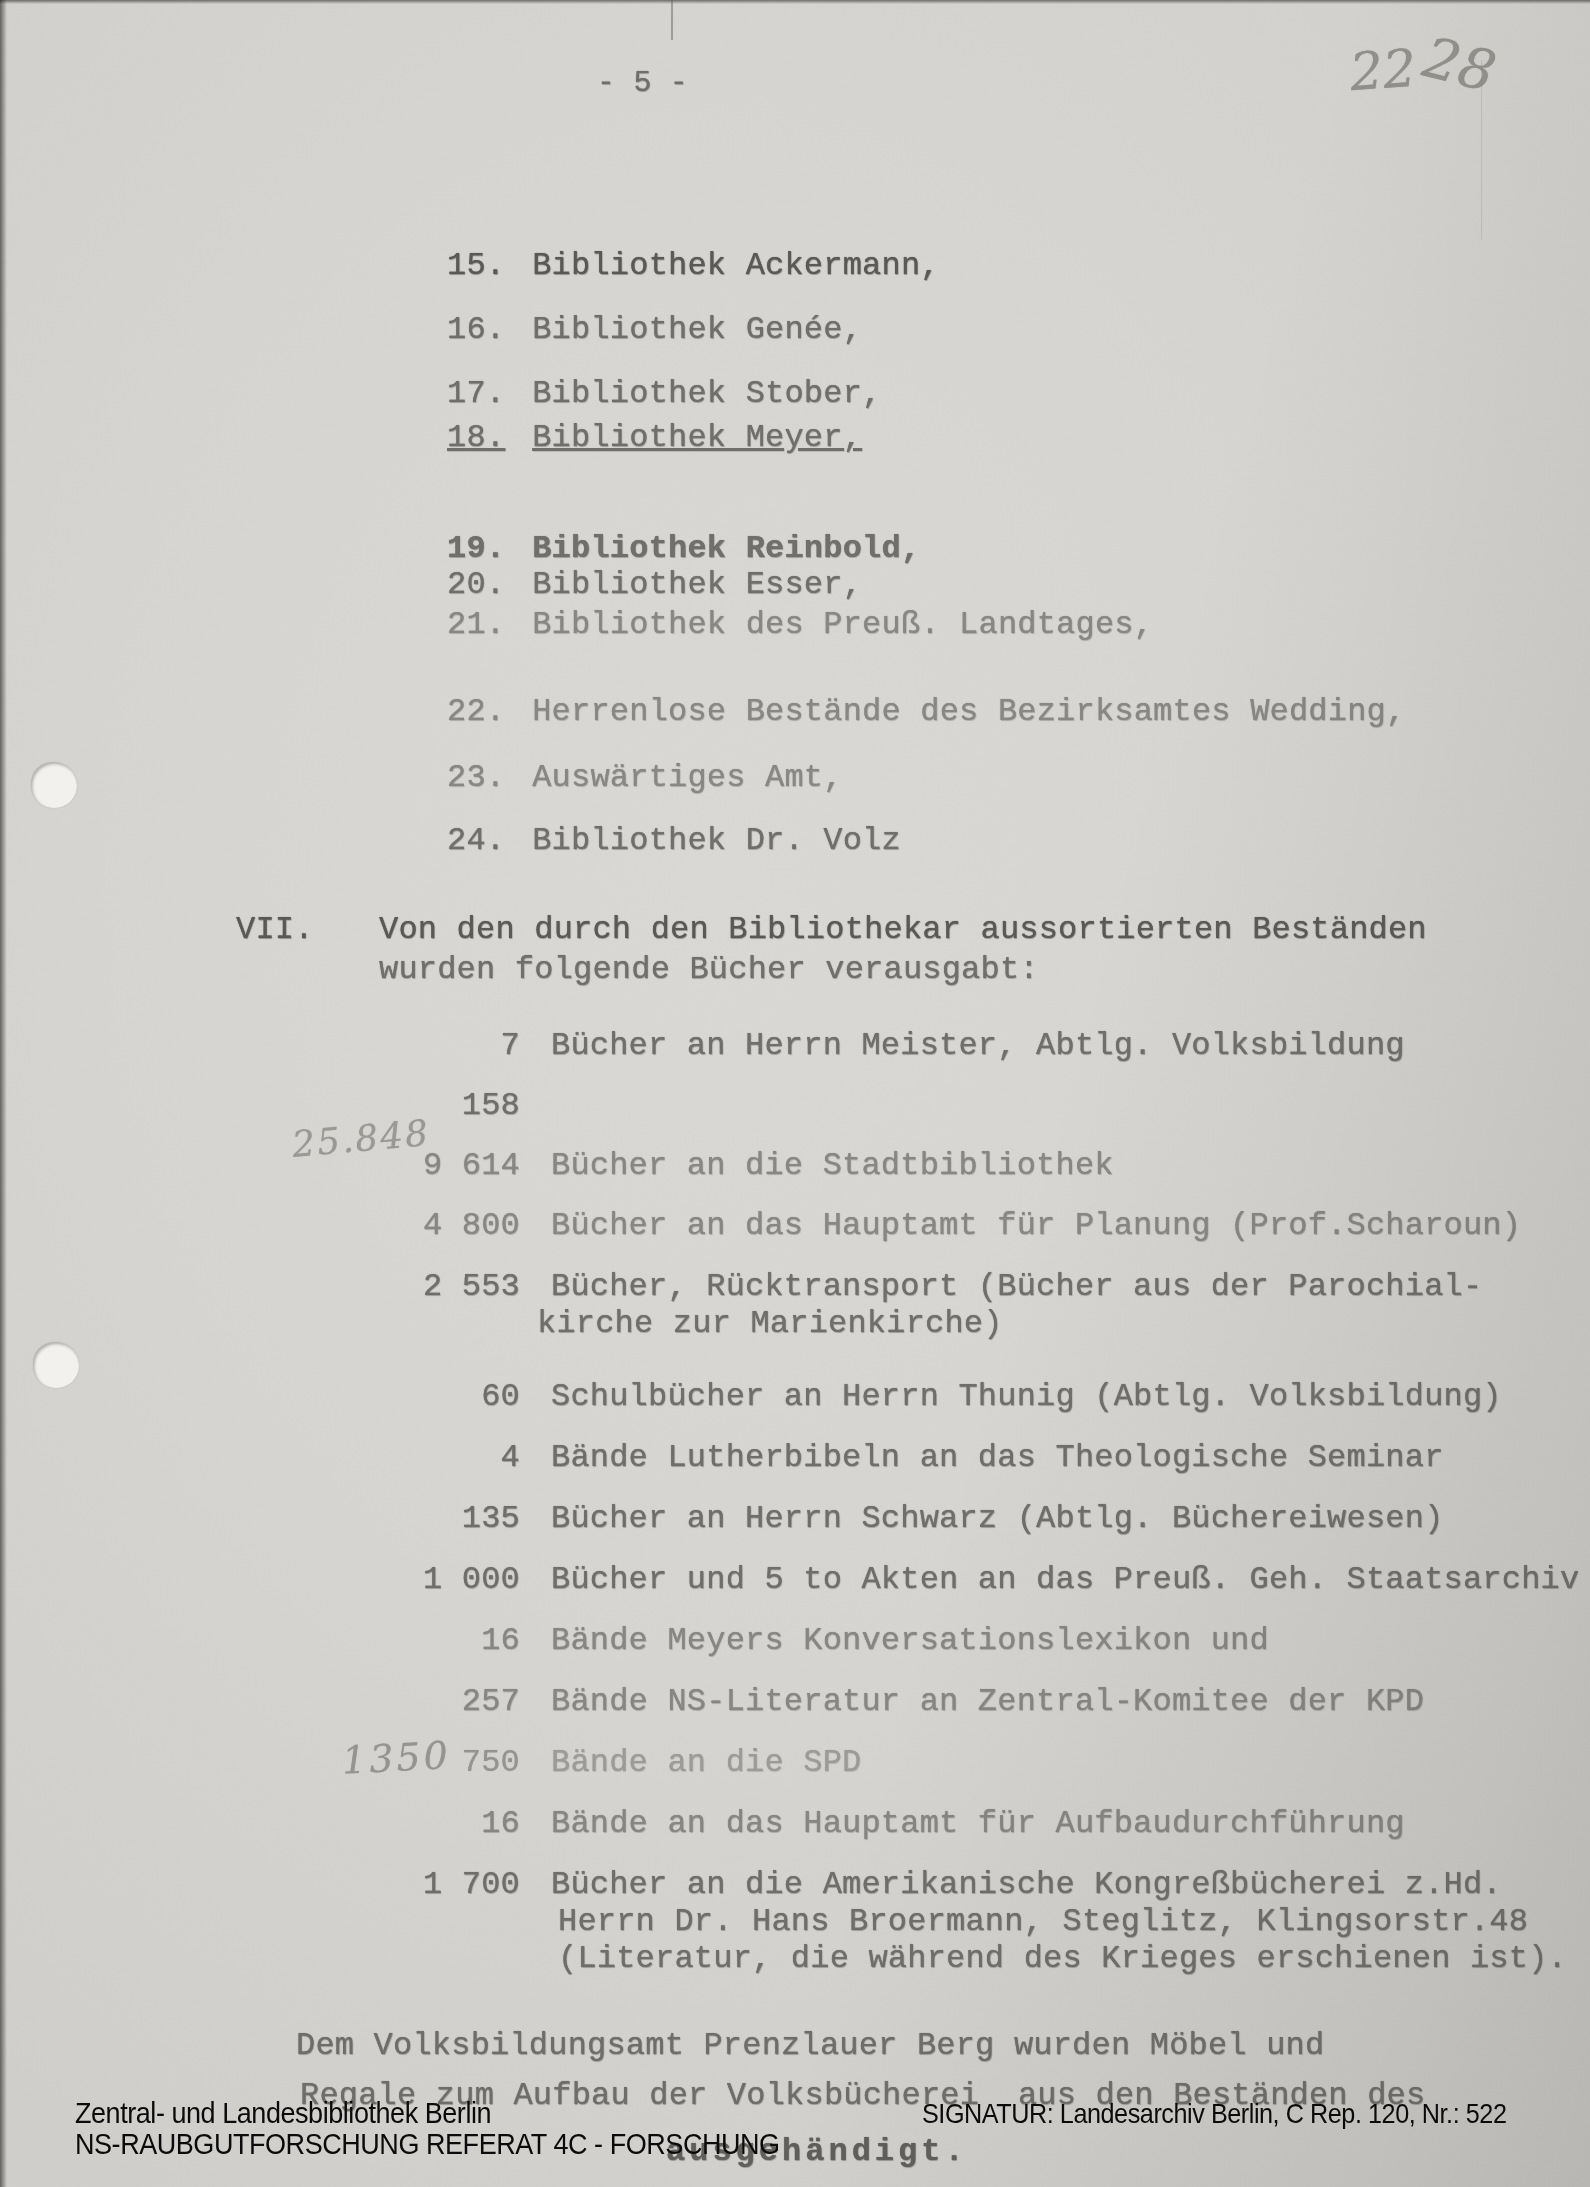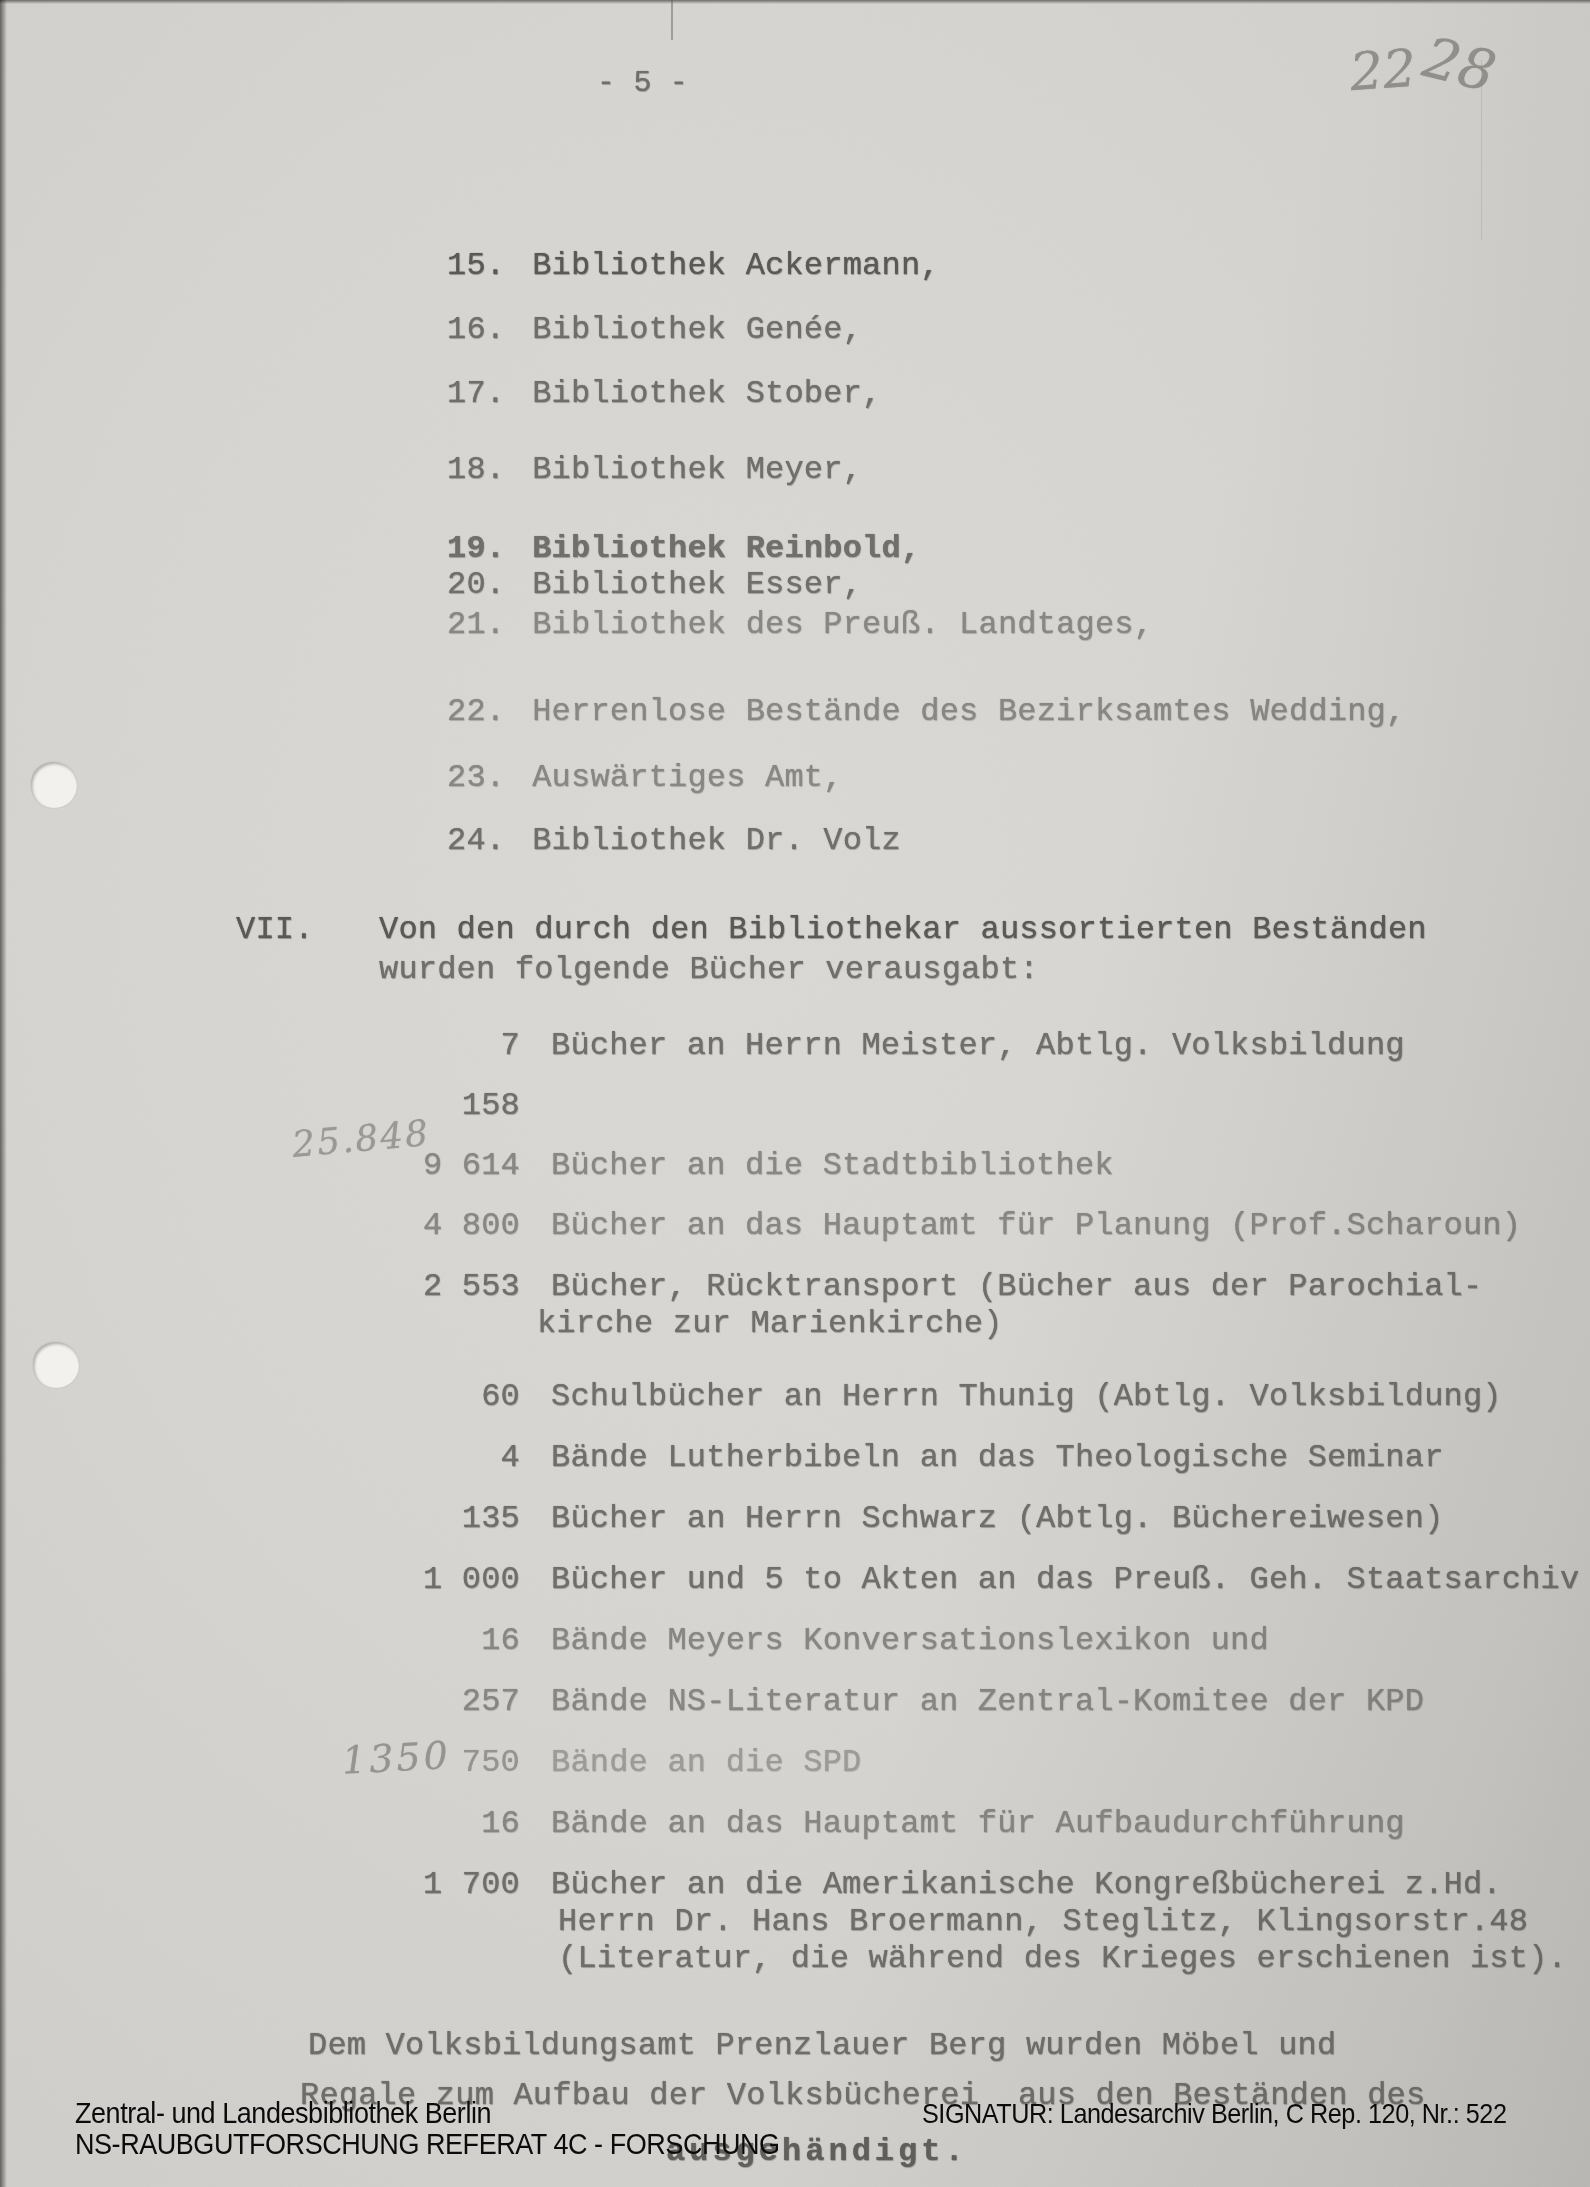--- a/index.html
+++ b/index.html
@@ -60,21 +60,21 @@
   <div class="hole" style="left:31px;top:762px;"></div>
   <div class="hole" style="left:33px;top:1342px;"></div>
 
   <div class="tw d2" style="left:597px;top:66px;font-size:30px;">- 5 -</div>
   <div class="hw" style="left:1350px;top:40px;font-size:52px;transform:rotate(-4deg);opacity:.8;">22</div>
   <div class="hw" style="left:1424px;top:32px;font-size:56px;transform:rotate(14deg);opacity:.8;">28</div>
 
   <div class="tw d1 item" style="top:248px;"><span>15.</span><span class="lbl">Bibliothek Ackermann,</span></div>
   <div class="tw d2 item" style="top:312px;text-align:right;"><span>16.</span><span class="lbl">Bibliothek Genée,</span></div>
   <div class="tw d2 item" style="top:376px;"><span>17.</span><span class="lbl">Bibliothek Stober,</span></div>
-  <div class="tw d2 item" style="top:452px;"><span>18.</span><span class="lbl">Bibliothek Meyer,</span></div>
+  <div class="tw d2 item" style="top:420px;text-decoration:underline;"><span>18.</span><span class="lbl">Bibliothek Meyer,</span></div>
   <div class="tw d2 item" style="top:531px;font-weight:bold;"><span>19.</span><span class="lbl">Bibliothek Reinbold,</span></div>
   <div class="tw d2 item" style="top:567px;"><span>20.</span><span class="lbl">Bibliothek Esser,</span></div>
   <div class="tw d3 item" style="top:607px;"><span>21.</span><span class="lbl">Bibliothek des Preuß. Landtages,</span></div>
   <div class="tw d3 item" style="top:694px;"><span>22.</span><span class="lbl">Herrenlose Bestände des Bezirksamtes Wedding,</span></div>
   <div class="tw d3 item" style="top:760px;"><span>23.</span><span class="lbl">Auswärtiges Amt,</span></div>
   <div class="tw d2 item" style="top:823px;"><span>24.</span><span class="lbl">Bibliothek Dr. Volz</span></div>
 
   <div class="tw d1" style="left:236px;top:912px;">VII.</div>
   <div class="tw d1" style="left:379px;top:912px;">Von den durch den Bibliothekar aussortierten Beständen</div>
   <div class="tw d2" style="left:379px;top:952px;">wurden folgende Bücher verausgabt:</div>
@@ -92,21 +92,21 @@
   <div class="tw d2 brow" style="top:1562px;"><span class="amt">1 000</span><span class="btxt">Bücher und 5 to Akten an das Preuß. Geh. Staatsarchiv</span></div>
   <div class="tw d3 brow" style="top:1623px;"><span class="amt">16</span><span class="btxt">Bände Meyers Konversationslexikon und</span></div>
   <div class="tw d3 brow" style="top:1684px;"><span class="amt">257</span><span class="btxt">Bände NS-Literatur an Zentral-Komitee der KPD</span></div>
   <div class="tw d4 brow" style="top:1745px;"><span class="amt dark">750</span><span class="btxt">Bände an die SPD</span></div>
   <div class="hw" style="left:342px;top:1736px;font-size:38px;transform:rotate(-3deg);opacity:.75;letter-spacing:3px;">1350</div>
   <div class="tw d3 brow" style="top:1806px;"><span class="amt">16</span><span class="btxt">Bände an das Hauptamt für Aufbaudurchführung</span></div>
   <div class="tw d2 brow" style="top:1867px;"><span class="amt">1 700</span><span class="btxt">Bücher an die Amerikanische Kongreßbücherei z.Hd.</span></div>
   <div class="tw d2" style="left:558px;top:1904px;">Herrn Dr. Hans Broermann, Steglitz, Klingsorstr.48</div>
   <div class="tw d2" style="left:558px;top:1941px;">(Literatur, die während des Krieges erschienen ist).</div>
 
-  <div class="tw d2" style="left:308px;top:2028px;">Dem Volksbildungsamt Prenzlauer Berg wurden Möbel und</div>
+  <div class="tw d2" style="left:296px;top:2028px;">Dem Volksbildungsamt Prenzlauer Berg wurden Möbel und</div>
   <div class="tw d2" style="left:300px;top:2078px;">Regale zum Aufbau der Volksbücherei  aus den Beständen des</div>
   <div class="tw" style="left:666px;top:2134px;font-weight:bold;color:#45433f;opacity:.8;letter-spacing:4px;">ausgehändigt.</div>
 
   <div class="stamp" style="left:75px;top:2096px;font-size:30px;">Zentral- und Landesbibliothek Berlin</div>
   <div class="stamp" style="left:75px;top:2127px;font-size:30px;">NS-RAUBGUTFORSCHUNG REFERAT 4C - FORSCHUNG</div>
   <div class="stamp" style="left:922px;top:2098px;font-size:28px;">SIGNATUR: Landesarchiv Berlin, C Rep. 120, Nr.: 522</div>
 
 </div>
 
 </body></html>

